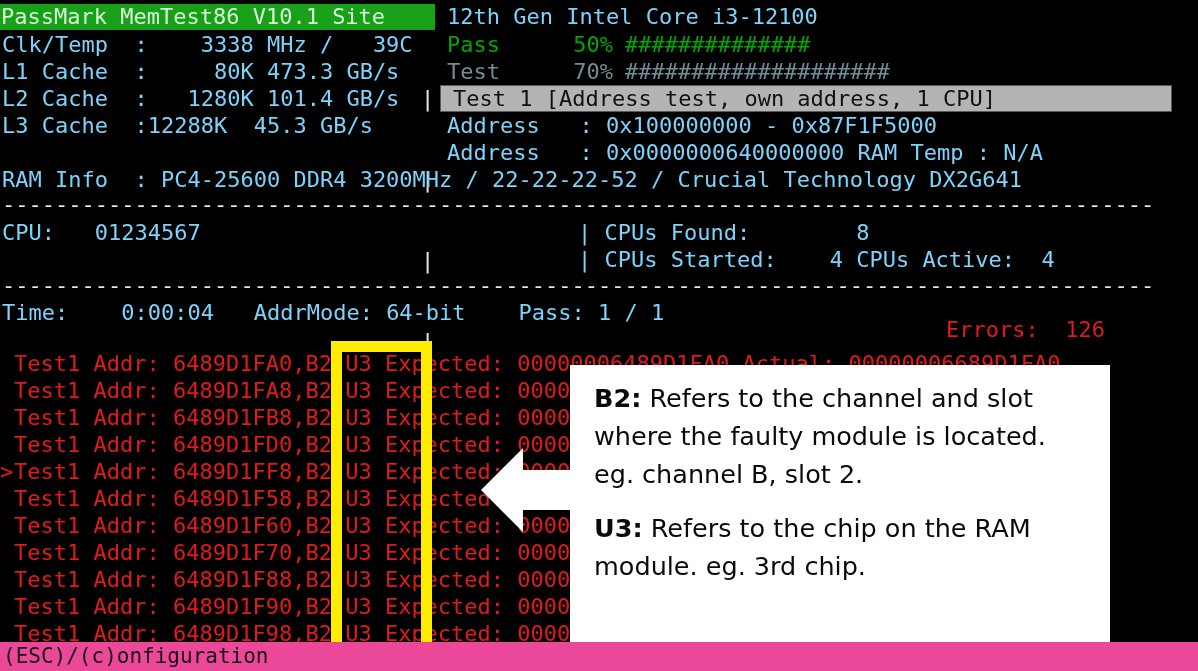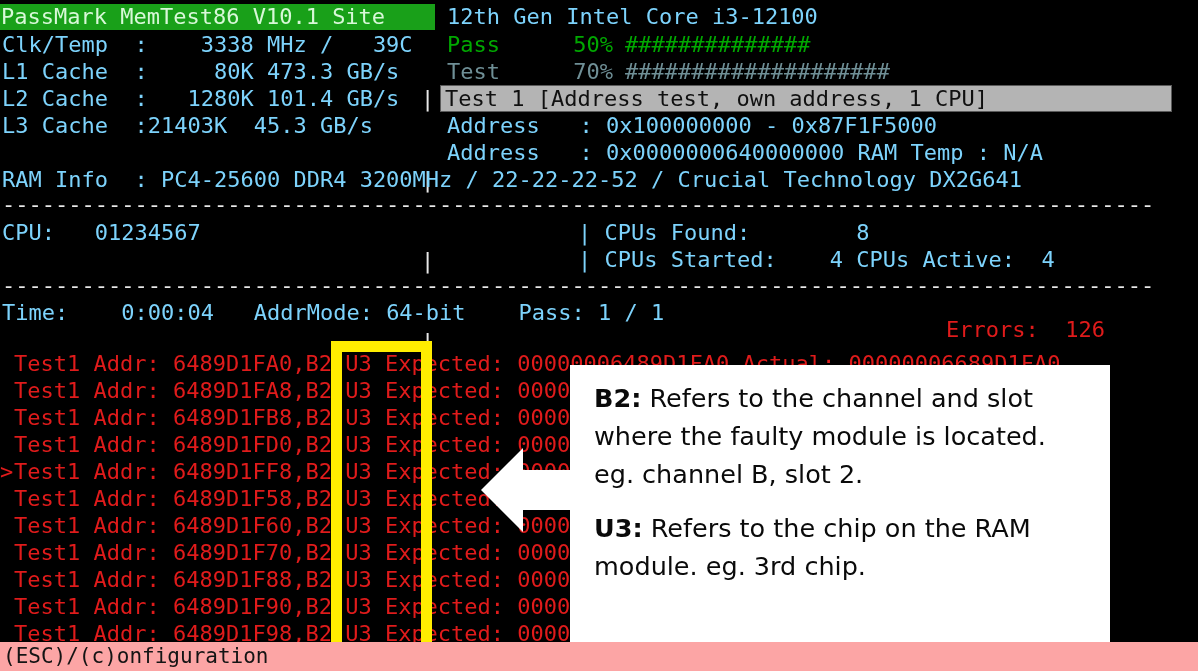--- a/index.html
+++ b/index.html
@@ -88,21 +88,21 @@
     background: #b4b4b4;
     border: 1px solid #5a5a5a;
     box-sizing: border-box;
   }
   #testbar .txt {
     color: #101010;
     font-family: "DejaVu Sans Mono", "Liberation Mono", monospace;
     font-size: 22px;
     line-height: 25px;
     white-space: pre;
-    padding-left: 4px;
+    padding-left: 12px;
   }
 
   
   #raminfo { position: absolute; left: 2px; top: 166px; }
 
   
   .sep {
     position: absolute;
     left: 2px;
     width: 1194px;
@@ -175,21 +175,21 @@
     position: absolute;
     left: 481px; top: 448px;
     width: 96px; height: 84px;
   }
 
   
   #bottombar {
     position: absolute;
     left: 0; bottom: 0;
     width: 1198px; height: 29px;
-    background: #fca5a5;
+    background: #ec4899;
   }
   #bottombar .txt {
     color: #141414;
     font-family: "DejaVu Sans Mono", "Liberation Mono", monospace;
     font-size: 21px;
     line-height: 29px;
     white-space: pre;
     padding-left: 3px;
   }
 </style>
@@ -200,21 +200,21 @@
 
   <div id="titlebar">
     <span class="label">PassMark MemTest86 V10.1 Site</span>
   </div>
   <div id="cpuname" class="mono white">12th Gen Intel Core i3-12100</div>
 
   <div id="leftinfo">
     <div class="row mono white"><span>Clk/Temp  : </span><span>   3338 MHz /   39C </span></div>
     <div class="row mono white"><span>L1 Cache  : </span><span>    80K 473.3 GB/s </span></div>
     <div class="row mono white"><span>L2 Cache  : </span><span>  1280K 101.4 GB/s </span></div>
-    <div class="row mono white"><span>L3 Cache  :</span><span>21403K  45.3 GB/s </span></div>
+    <div class="row mono white"><span>L3 Cache  :</span><span>12288K  45.3 GB/s </span></div>
   </div>
 
   <div id="pipes" class="mono">
     <div class="row">|</div>
     <div class="row">|</div>
     <div class="row">|</div>
     <div class="row">|</div>
     <div class="row">|</div>
   </div>
 

